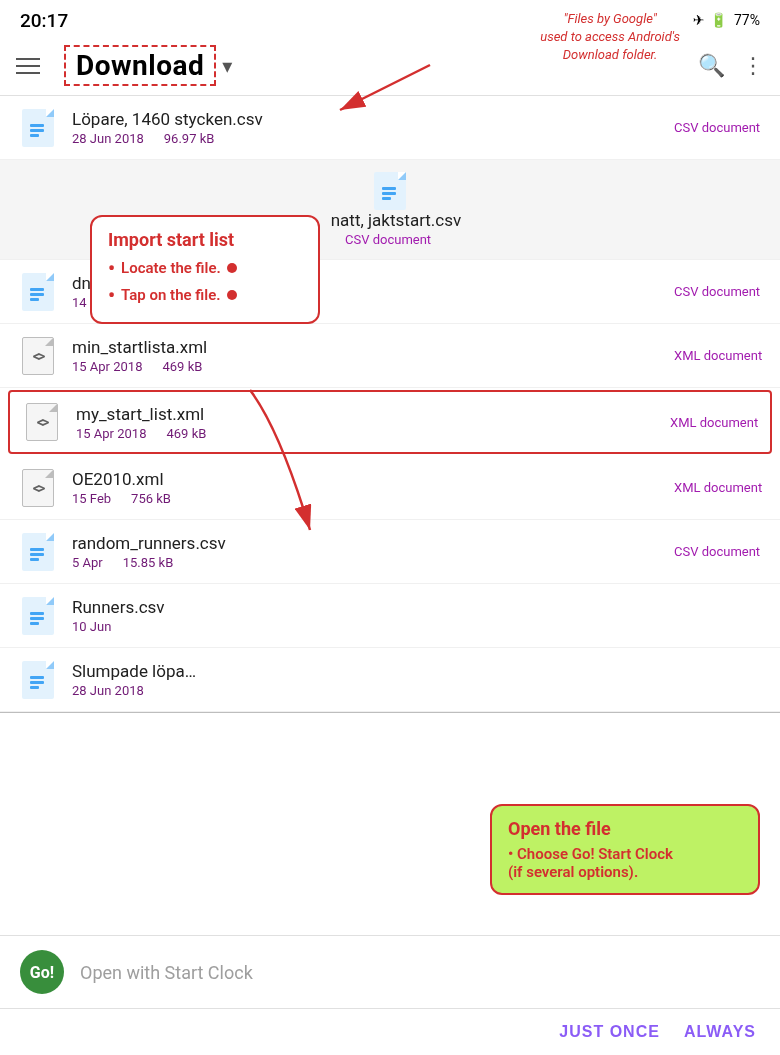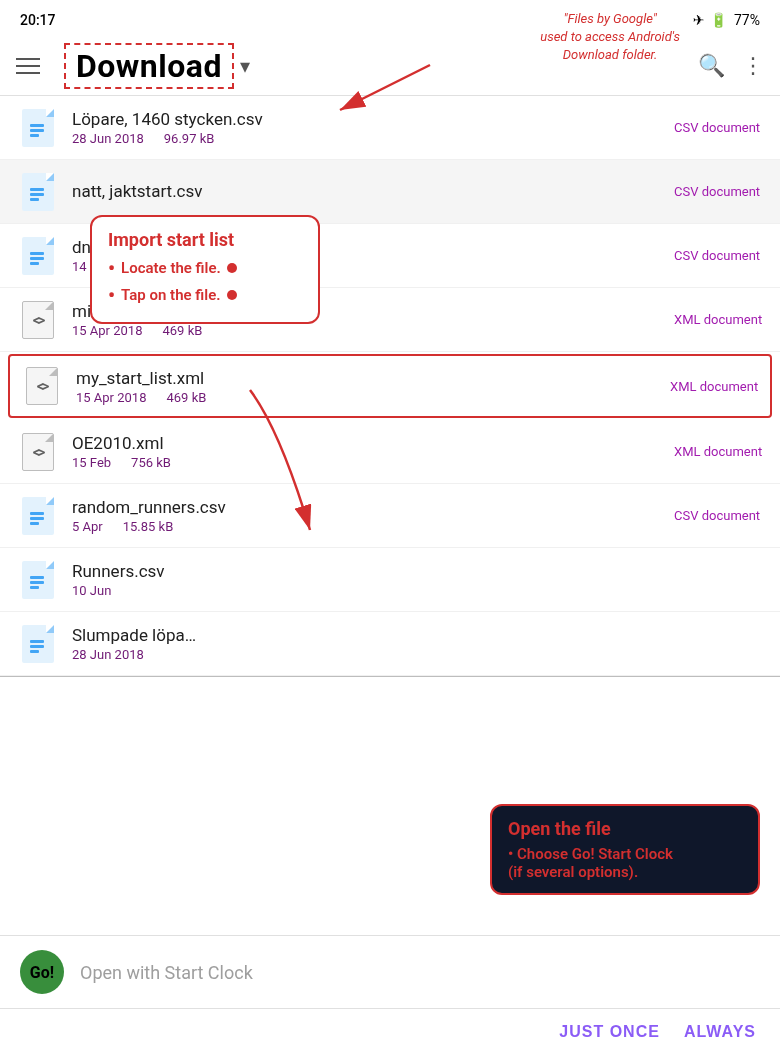--- a/index.html
+++ b/index.html
@@ -15,21 +15,21 @@
     
     .status-bar {
       display: flex;
       justify-content: space-between;
       align-items: center;
       padding: 8px 20px 4px 20px;
       background: #fff;
       height: 36px;
     }
     .status-time {
-      font-size: 14px;
+      font-size: 19px;
       font-weight: 500;
       color: #000;
     }
     .status-icons {
       display: flex;
       align-items: center;
       gap: 6px;
     }
     .status-icons span {
       font-size: 14px;
@@ -60,21 +60,21 @@
       height: 2px;
       background: #555;
     }
     .toolbar-title-area {
       display: flex;
       align-items: center;
       flex: 1;
       margin-left: 12px;
     }
     .toolbar-title {
-      font-size: 32px;
+      font-size: 28px;
       font-weight: 700;
       color: #000;
       border: 2px dashed #d32f2f;
       padding: 2px 10px;
       letter-spacing: 0.5px;
     }
     .toolbar-dropdown {
       font-size: 20px;
       color: #555;
       margin-left: 6px;
@@ -98,20 +98,21 @@
     .file-item {
       display: flex;
       align-items: center;
       padding: 12px 16px;
       border-bottom: 1px solid #f0f0f0;
       min-height: 64px;
       cursor: pointer;
     }
     .file-item.highlighted {
       background: #f5f5f5;
+      flex-direction: column;
     }
     .file-item.selected {
       background: #fff;
       border: 2px solid #d32f2f;
       border-radius: 4px;
       margin: 2px 8px;
       padding: 10px 10px;
     }
     .file-icon {
       width: 44px;
@@ -232,21 +233,21 @@
       height: 10px;
       background: #d32f2f;
       border-radius: 50%;
       margin-left: 6px;
     }
 
     .callout-open {
       position: absolute;
       bottom: 160px;
       right: 20px;
-      background: #0f172a;
+      background: #bef264;
       border: 2.5px solid #d32f2f;
       border-radius: 12px;
       padding: 12px 16px;
       width: 270px;
       z-index: 10;
     }
     .callout-open h3 {
       color: #d32f2f;
       font-size: 18px;
       font-weight: 700;
@@ -302,21 +303,21 @@
     .app-icon {
       width: 44px;
       height: 44px;
       background: #388e3c;
       border-radius: 50%;
       display: flex;
       align-items: center;
       justify-content: center;
       font-size: 16px;
       font-weight: 700;
-      color: #000000;
+      color: #ffffff;
     }
     .open-with-text {
       font-size: 18px;
       color: #9e9e9e;
     }
     .action-buttons {
       display: flex;
       justify-content: flex-end;
       gap: 24px;
       padding: 14px 24px;

